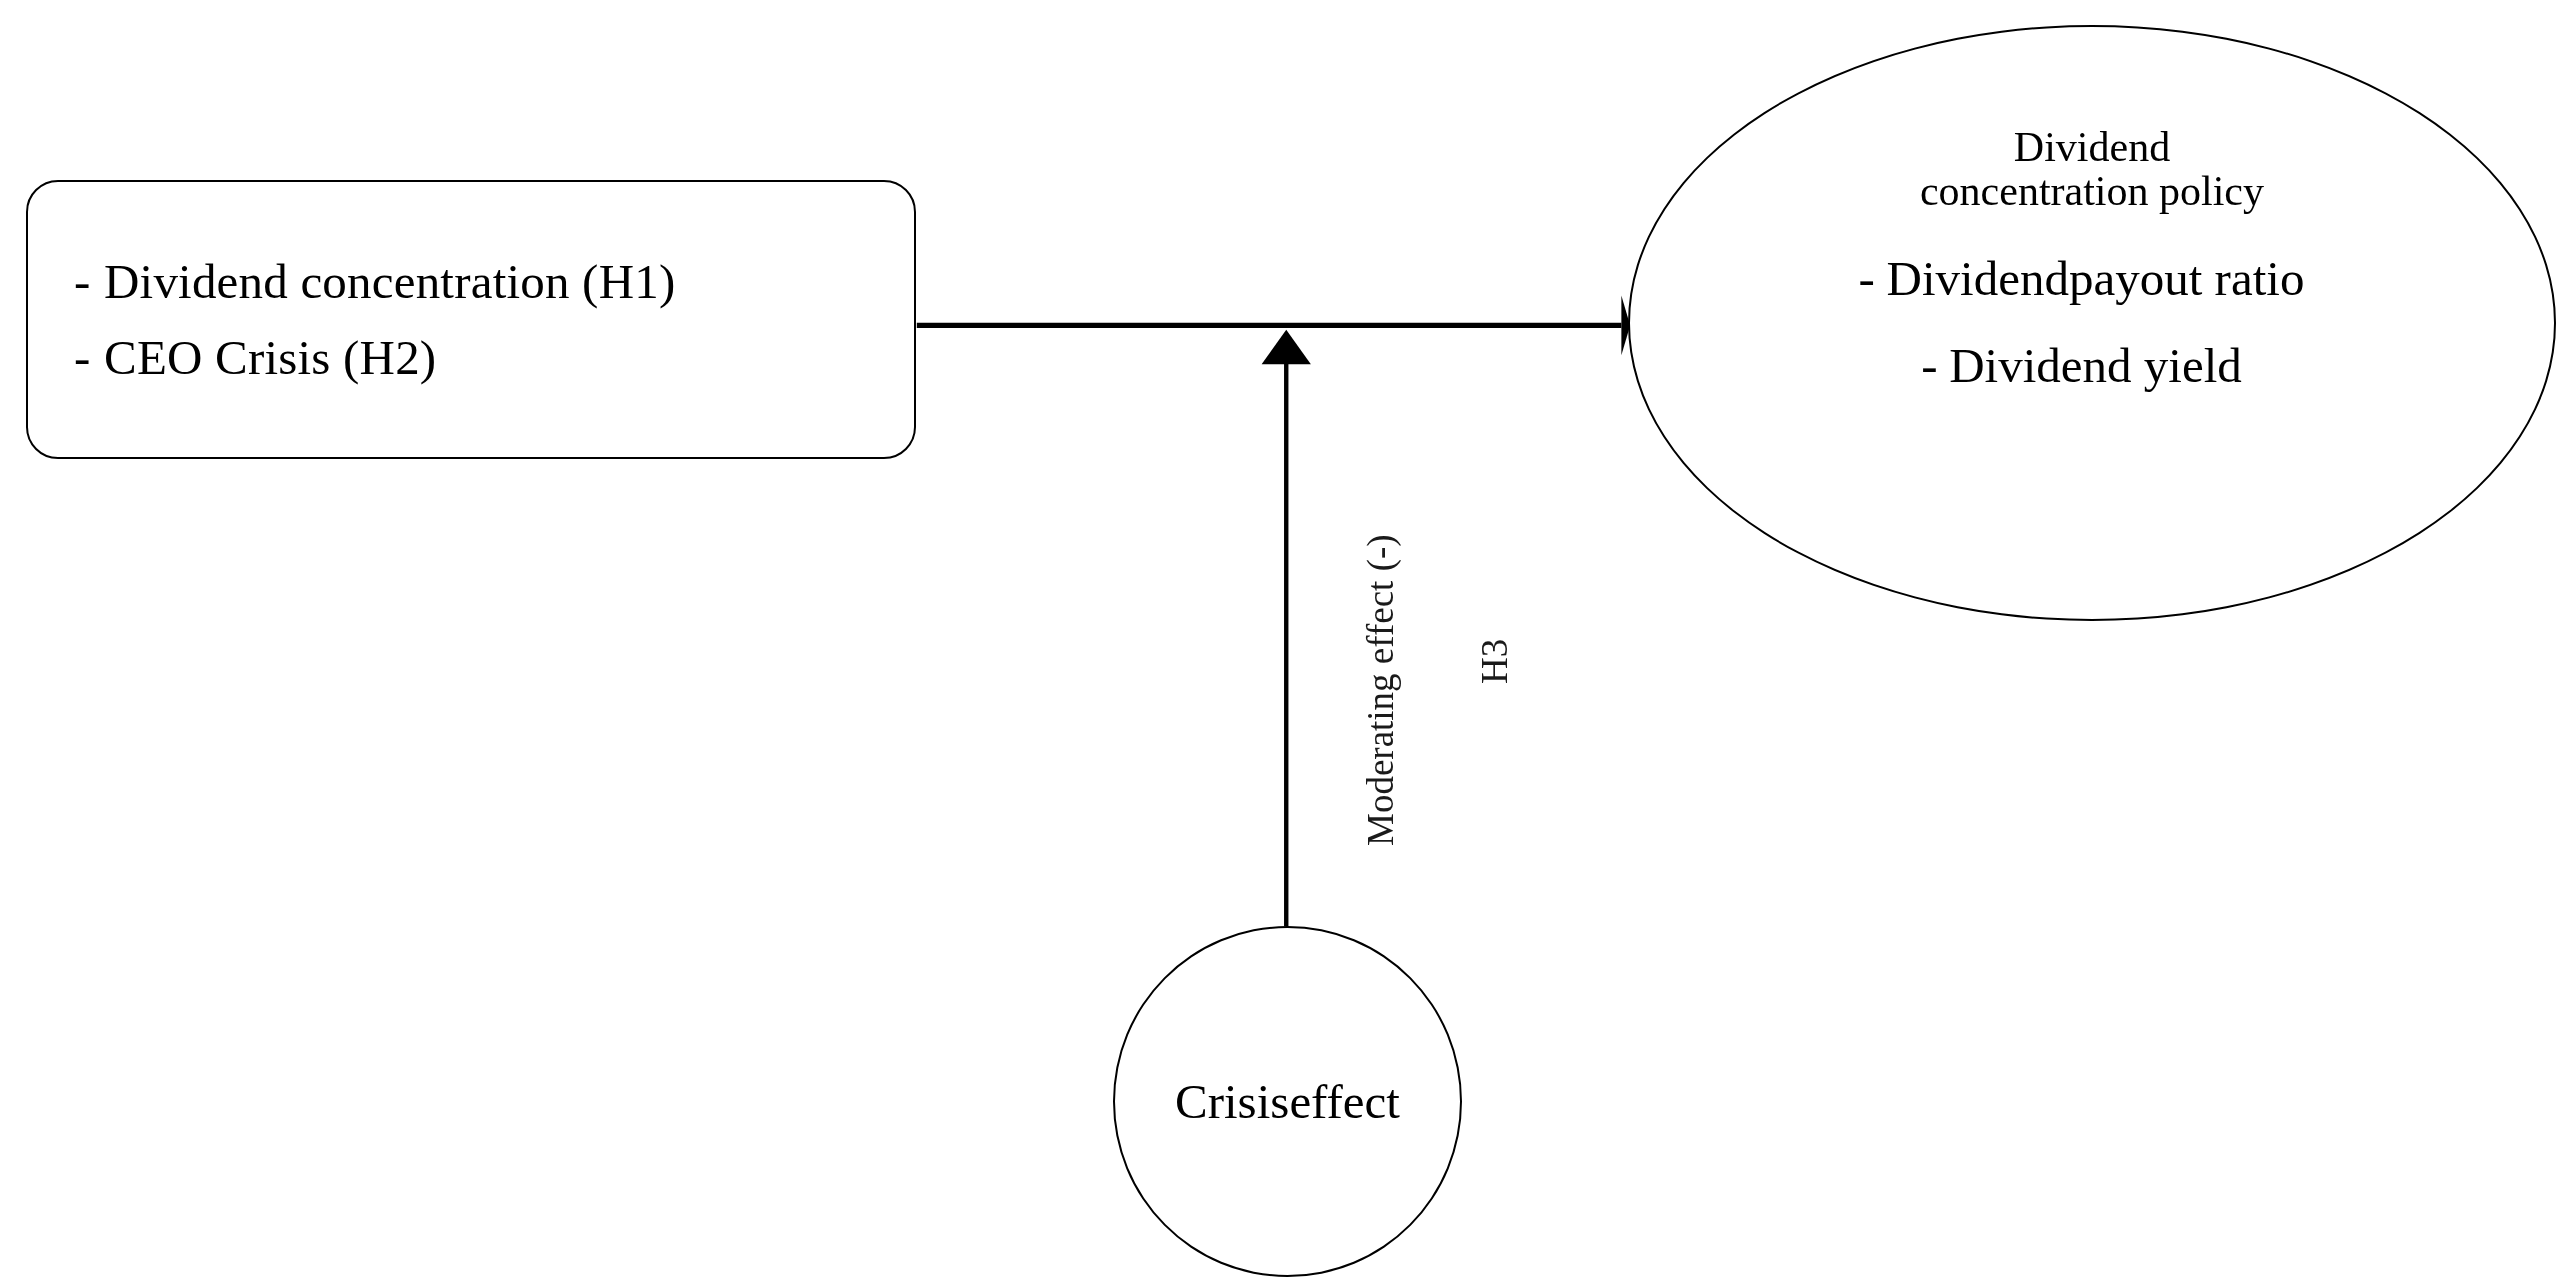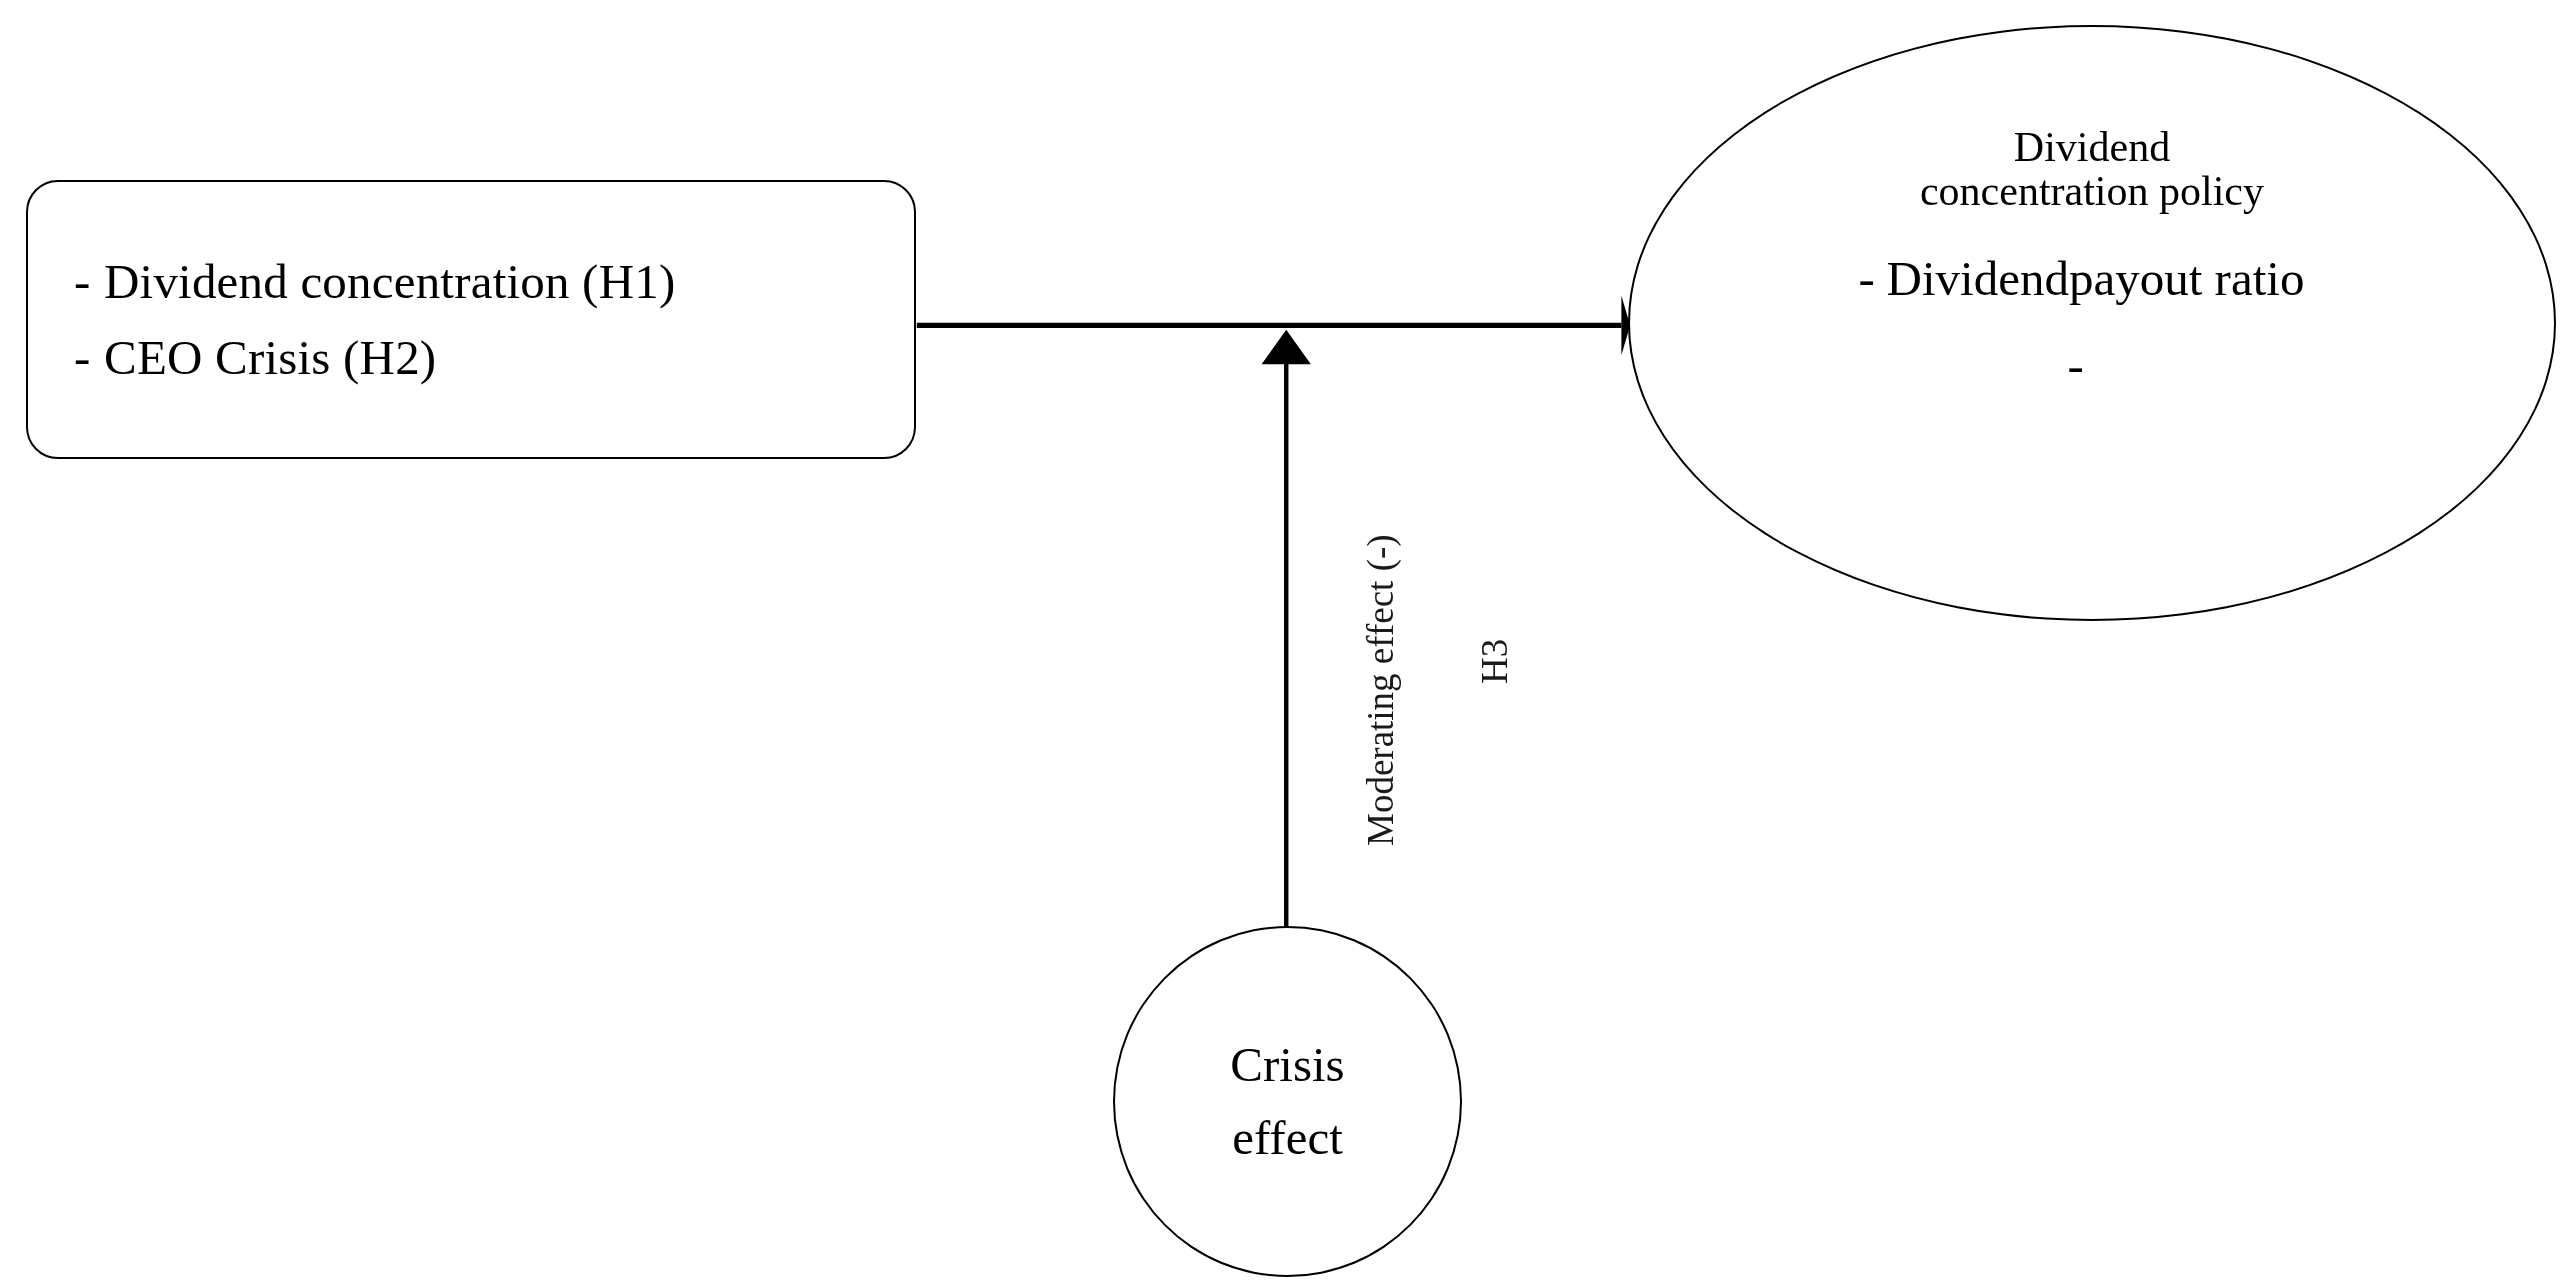--- a/index.html
+++ b/index.html
@@ -100,21 +100,21 @@
     position: absolute;
     left: 1113px;
     top: 926px;
     width: 349px;
     height: 351px;
     box-sizing: border-box;
     border: 2.6px solid #000000;
     border-radius: 50%;
     background: #ffffff;
     display: flex;
-    flex-direction: column;
+    flex-direction: row;
     justify-content: center;
     align-items: center;
   }
   .circle-line {
     font-size: 49px;
     line-height: 1.05;
     text-align: center;
     white-space: nowrap;
     margin: 10.6px 0;
   }
@@ -168,20 +168,21 @@
     <div class="ellipse-title-line">
       <div>Dividend</div>
       <div>concentration policy</div>
     </div>
     <div class="ellipse-item">
       <span class="bullet-dash">-</span>
       <span>Dividendpayout ratio</span>
     </div>
     <div class="ellipse-item">
       <span class="bullet-dash">-</span>
+      <span>Dividend yield</span>
     </div>
   </div>
 
   <div class="node-circle">
     <div class="circle-line">Crisis</div>
     <div class="circle-line">effect</div>
   </div>
 
   <div class="rot-label" id="moderating-effect-label">Moderating effect (-)</div>
   <div class="rot-label" id="h3-label">H3</div>

